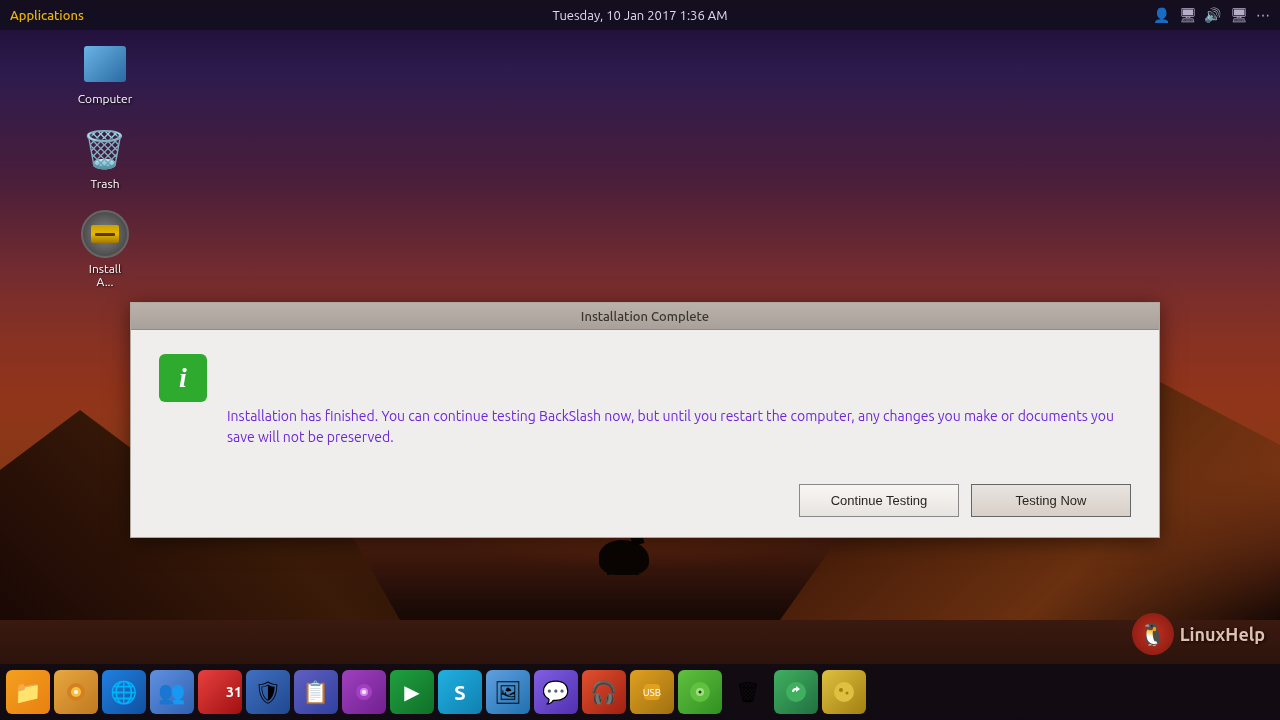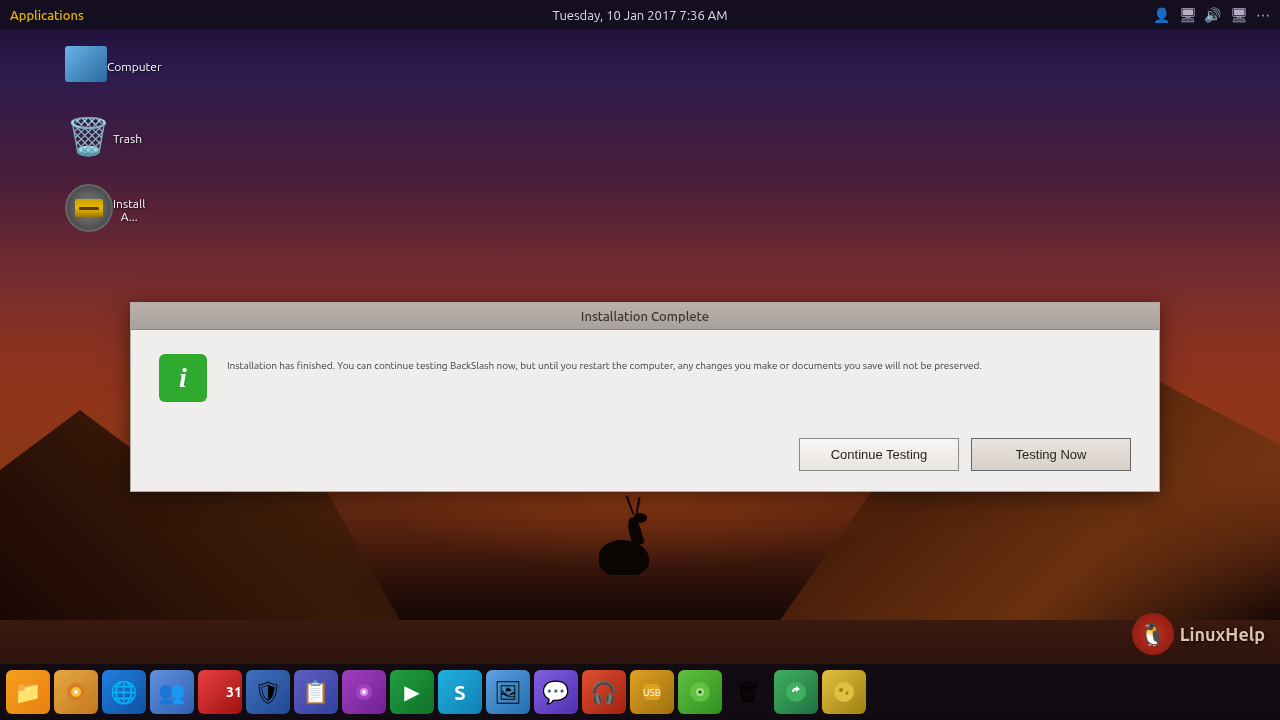--- a/index.html
+++ b/index.html
@@ -198,21 +198,21 @@
       position: absolute;
       top: 40px;
       left: 65px;
       display: flex;
       flex-direction: column;
       gap: 20px;
     }
 
     .desktop-icon {
       display: flex;
-      flex-direction: row;
+      flex-direction: column;
       align-items: center;
       cursor: pointer;
       width: 80px;
     }
 
     .desktop-icon .icon-img {
       width: 48px;
       height: 48px;
       display: flex;
       align-items: center;
@@ -320,24 +320,25 @@
       justify-content: center;
       color: white;
       font-size: 28px;
       font-weight: bold;
       font-style: italic;
       font-family: Georgia, serif;
     }
 
     .dialog-message {
       flex: 1;
-      font-size: 10px;
-      color: #404040;
+      font-size: 14px;
+      color: #6d28d9;
       line-height: 1.5;
       padding-top: 4px;
+      margin-top: 48px;
     }
 
     #dialog-buttons {
       display: flex;
       justify-content: flex-end;
       gap: 12px;
       padding: 12px 28px 20px;
     }
 
     .dialog-btn {
@@ -449,21 +450,21 @@
     <div class="deer-neck"></div>
     <div class="deer-body"></div>
     <div class="deer-leg1"></div>
     <div class="deer-leg2"></div>
     <div class="deer-leg3"></div>
     <div class="deer-leg4"></div>
   </div>
 
   <div id="top-panel">
     <div class="app-menu">Applications</div>
-    <div class="clock">Tuesday, 10 Jan 2017  7:36 AM</div>
+    <div class="clock">Tuesday, 10 Jan 2017  1:36 AM</div>
     <div class="system-tray">
       <span class="tray-icon">👤</span>
       <span class="tray-icon">🖥</span>
       <span class="tray-icon">🔊</span>
       <span class="tray-icon">🖥</span>
       <span class="tray-icon">⋯</span>
     </div>
   </div>
 
   <div class="desktop-icons">

